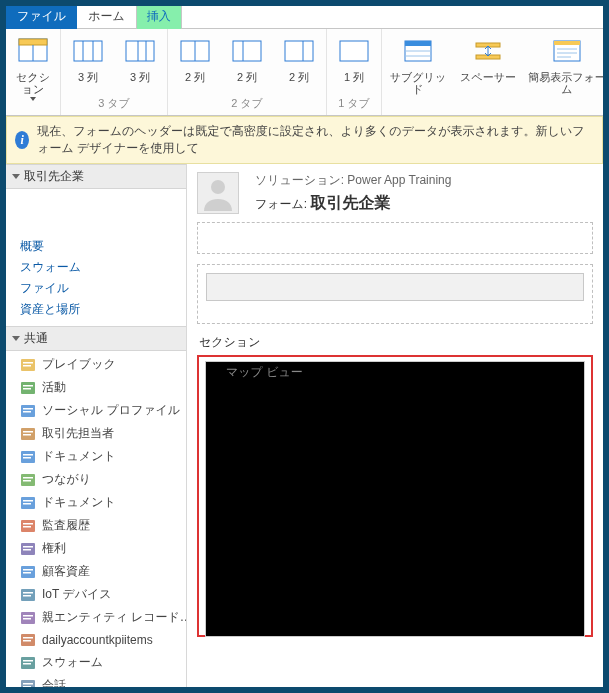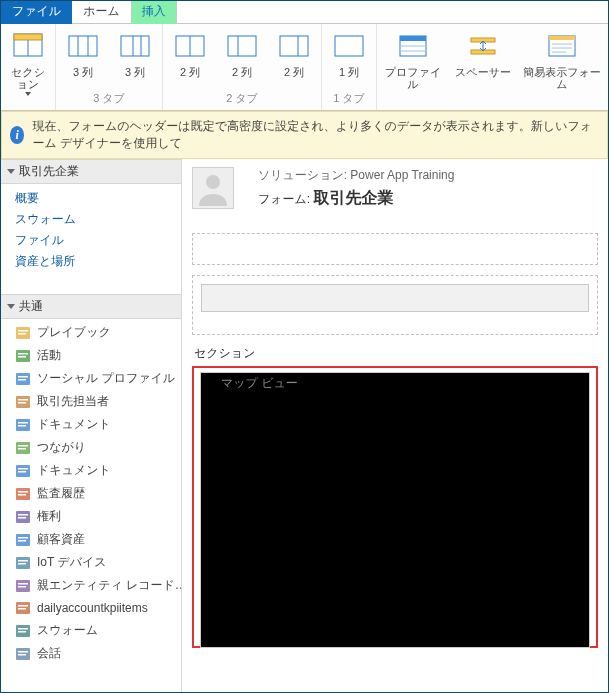--- a/index.html
+++ b/index.html
@@ -1,16 +1,16 @@
 <!DOCTYPE html>
 <html><head>
 <meta charset="utf-8">
 <style>
   html, body { margin:0; padding:0; font-family:"Segoe UI","Meiryo",sans-serif; font-size:12px; color:#333; background:#fff; }
-  .app { width:609px; height:693px; overflow:hidden; position:relative; border:1px solid #0c4a6e; box-sizing:border-box;}
+  .app { width:609px; height:693px; overflow:hidden; position:relative; border:6px solid #0c4a6e; box-sizing:border-box;}
 
   
   .tabs { display:flex; align-items:flex-end; height:22px; background:#fff; border-bottom:1px solid #c6c6c6;}
   .tab { padding:3px 10px 4px 10px; font-size:12px; border:1px solid transparent; border-bottom:none; position:relative; top:1px; cursor:pointer;}
   .tab.file { background:#0f6cbd; color:#fff; }
   .tab.active { background:#86efac; border-color:#c6c6c6; color:#0f6cbd; }
   .tab.normal { color:#444; }
 
   
   .ribbon { display:flex; background:#fdfdfd; border-bottom:1px solid #c6c6c6; height:86px; }
@@ -25,28 +25,28 @@
 
   
   .infobar { display:flex; align-items:center; background:#fdf7d9; border:1px solid #e8e0a0; padding:6px 8px; font-size:12px; color:#444; gap:8px;}
   .info-icon{width:18px;height:18px;border-radius:50%;background:#2e7cd6;color:#fff;display:flex;align-items:center;justify-content:center;font-weight:bold;font-style:italic;font-family:Georgia,serif;font-size:12px;}
 
   
   .workarea{display:flex; height:calc(100% - 22px - 86px - 32px);}
   .sidebar{width:180px; border-right:1px solid #d8d8d8; background:#fff; overflow:hidden;}
   .nav-head{background:#ececec; border-top:1px solid #d5d5d5;border-bottom:1px solid #d5d5d5; padding:3px 6px; font-size:12px; color:#333; display:flex;align-items:center; gap:4px;}
   .caret{width:0;height:0;border-left:4px solid transparent;border-right:4px solid transparent;border-top:5px solid #666;}
-  .nav-list{padding:4px 0 22px 14px;}
+  .nav-list{padding:4px 0 6px 14px;margin-top:43px;}
   .nav-list a{display:block; color:#0b5aa6; text-decoration:none; font-size:12px; padding:2px 0; cursor:pointer;}
   .entity-list{padding:2px 0;}
   .entity-item{display:flex; align-items:center; gap:6px; padding:3px 6px 3px 10px; font-size:12px; color:#444; cursor:pointer; border-left:4px solid transparent; white-space:nowrap; overflow:hidden; text-overflow:ellipsis;}
   .entity-item .eico{width:16px;height:16px; flex:0 0 16px;}
 
   .canvas{flex:1; background:#fff; padding:8px 10px; overflow:hidden;}
-  .form-header{display:flex; gap:24px; align-items:flex-start; margin-bottom:24px;}
+  .form-header{display:flex; gap:16px; align-items:flex-start; margin-bottom:8px;}
   .avatar{width:40px;height:40px;background:#e8e8e8;border:1px solid #d0d0d0;}
   .fh-lines{display:flex;flex-direction:column;gap:4px;}
   .fh1{color:#666;font-size:12px;}
   .fh2{color:#333;font-size:12px;}
   .fh2 b{font-size:16px;font-weight:600;}
 
   .dashed-box{border:1px dashed #bfbfbf; margin-bottom:10px;}
   .db-tall{height:30px;}
   .db-field{height:42px; padding:8px;}
   .db-field .inner{height:26px;border:1px solid #c8c8c8;background:#f1f1f1;}
@@ -147,21 +147,21 @@
 
     <div class="group" style="border-right:none;">
       <div class="group-items">
         <div class="rbtn wide">
           <svg class="ico" viewBox="0 0 32 32">
               <rect x="3" y="6" width="26" height="20" fill="#fff" stroke="#2e7cd6"></rect>
               <rect x="3" y="6" width="26" height="5" fill="#3a8dde"></rect>
               <line x1="3" y1="16" x2="29" y2="16" stroke="#9cc4ea"></line>
               <line x1="3" y1="21" x2="29" y2="21" stroke="#9cc4ea"></line>
             </svg>
-          <div class="lbl">プロファイル</div>
+          <div class="lbl">サブグリッド</div>
         </div>
         <div class="rbtn wide">
           <svg class="ico" viewBox="0 0 32 32">
               <rect x="4" y="8" width="24" height="4" fill="#f7c956" stroke="#c79a2a"></rect>
               <rect x="4" y="20" width="24" height="4" fill="#f7c956" stroke="#c79a2a"></rect>
               <line x1="16" y1="12" x2="16" y2="20" stroke="#2e7cd6"></line>
               <polyline points="13,14 16,11 19,14" fill="none" stroke="#2e7cd6"></polyline>
               <polyline points="13,18 16,21 19,18" fill="none" stroke="#2e7cd6"></polyline>
             </svg>
           <div class="lbl">スペーサー</div>

